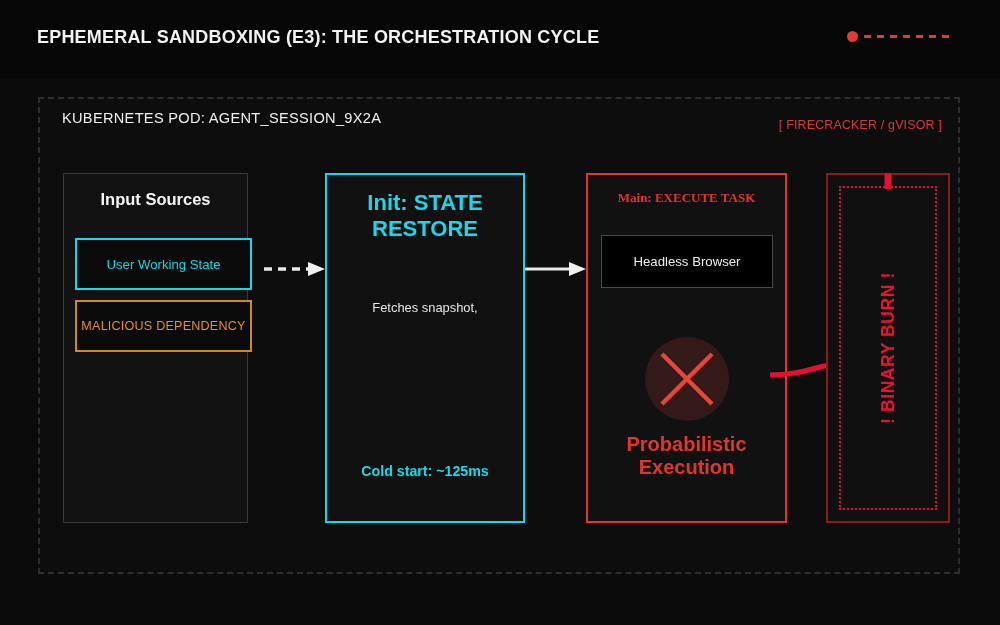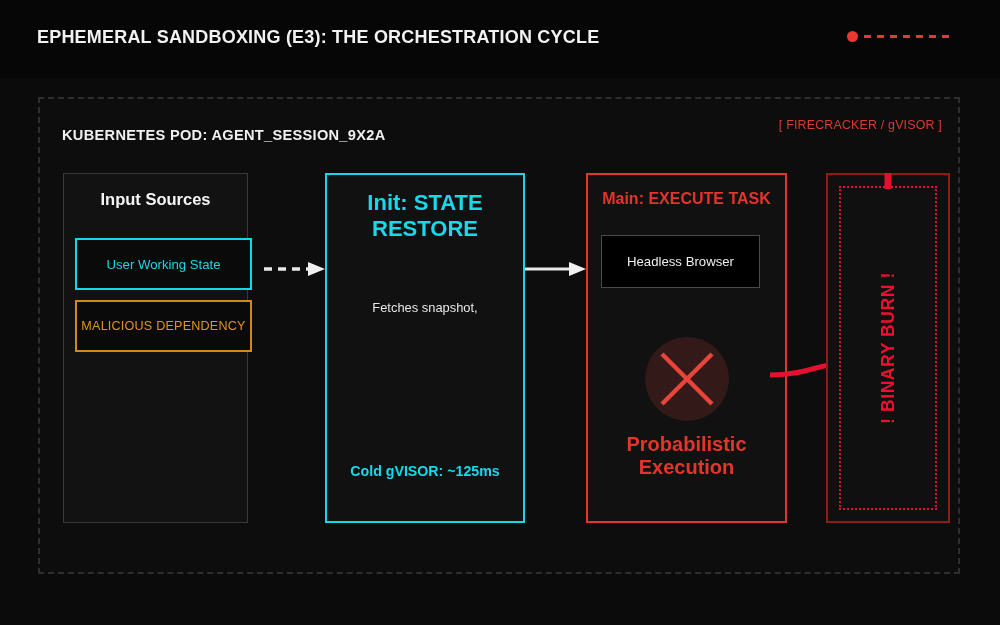--- a/index.html
+++ b/index.html
@@ -58,23 +58,23 @@
   
   .pod {
     position: absolute;
     left: 38px; top: 97px;
     width: 922px; height: 477px;
     border: 2px dashed #2e2e2e;
     background: #0d0d0e;
   }
   .pod-label {
     position: absolute;
-    left: 62px; top: 127px;
+    left: 62px; top: 110px;
     font-size: 14.6px;
-    font-weight: bold;
+    font-weight: normal;
     letter-spacing: 0.3px;
     color: #f0f0f0;
     white-space: nowrap;
   }
   .pod-runtime {
     position: absolute;
     right: 58px; top: 118px;
     font-size: 12.4px;
     color: #d93a33;
     letter-spacing: 0.2px;
@@ -167,28 +167,29 @@
     left: 586px; top: 173px;
     width: 201px; height: 350px;
     border: 2px solid #e5342c;
     background: #111112;
   }
   .panel-main-title {
     position: absolute;
     left: 0; top: 15px;
     width: 100%;
     text-align: center;
-    font-size: 16px;
+    font-size: 13px;
     font-weight: bold;
     color: #e5342c;
+    font-family: Liberation Serif, serif;
   }
   .browser-box {
     position: absolute;
     left: 13px; top: 60px;
-    width: 159px; height: 53px;
+    width: 172px; height: 53px;
     background: #000000;
     border: 1px solid #4a4a4c;
     display: flex;
     align-items: center;
     justify-content: center;
     font-size: 13.2px;
     color: #efefef;
   }
   .x-circle {
     position: absolute;
@@ -286,21 +287,21 @@
   <svg class="connector arrow-dashed" viewBox="0 0 62 16">
     <line x1="0" y1="8" x2="44" y2="8" stroke="#e8e8e8" stroke-width="3.5" stroke-dasharray="8 6"></line>
     <polygon points="44,1 61,8 44,15" fill="#f0f0f0"></polygon>
   </svg>
 
   <div class="panel panel-init">
     <div class="panel-init-title">Init: STATE RESTORE</div>
     <div class="panel-init-body">
       <div>Fetches snapshot,</div>
     </div>
-    <div class="panel-init-metric">Cold gVISOR: ~125ms</div>
+    <div class="panel-init-metric">Cold start: ~125ms</div>
   </div>
 
   <svg class="connector arrow-solid" viewBox="0 0 62 16">
     <line x1="0" y1="8" x2="45" y2="8" stroke="#e8e8e8" stroke-width="3"></line>
     <polygon points="44,1 61,8 44,15" fill="#f0f0f0"></polygon>
   </svg>
 
   <div class="panel panel-main">
     <div class="panel-main-title">Main: EXECUTE TASK</div>
     <div class="browser-box">

